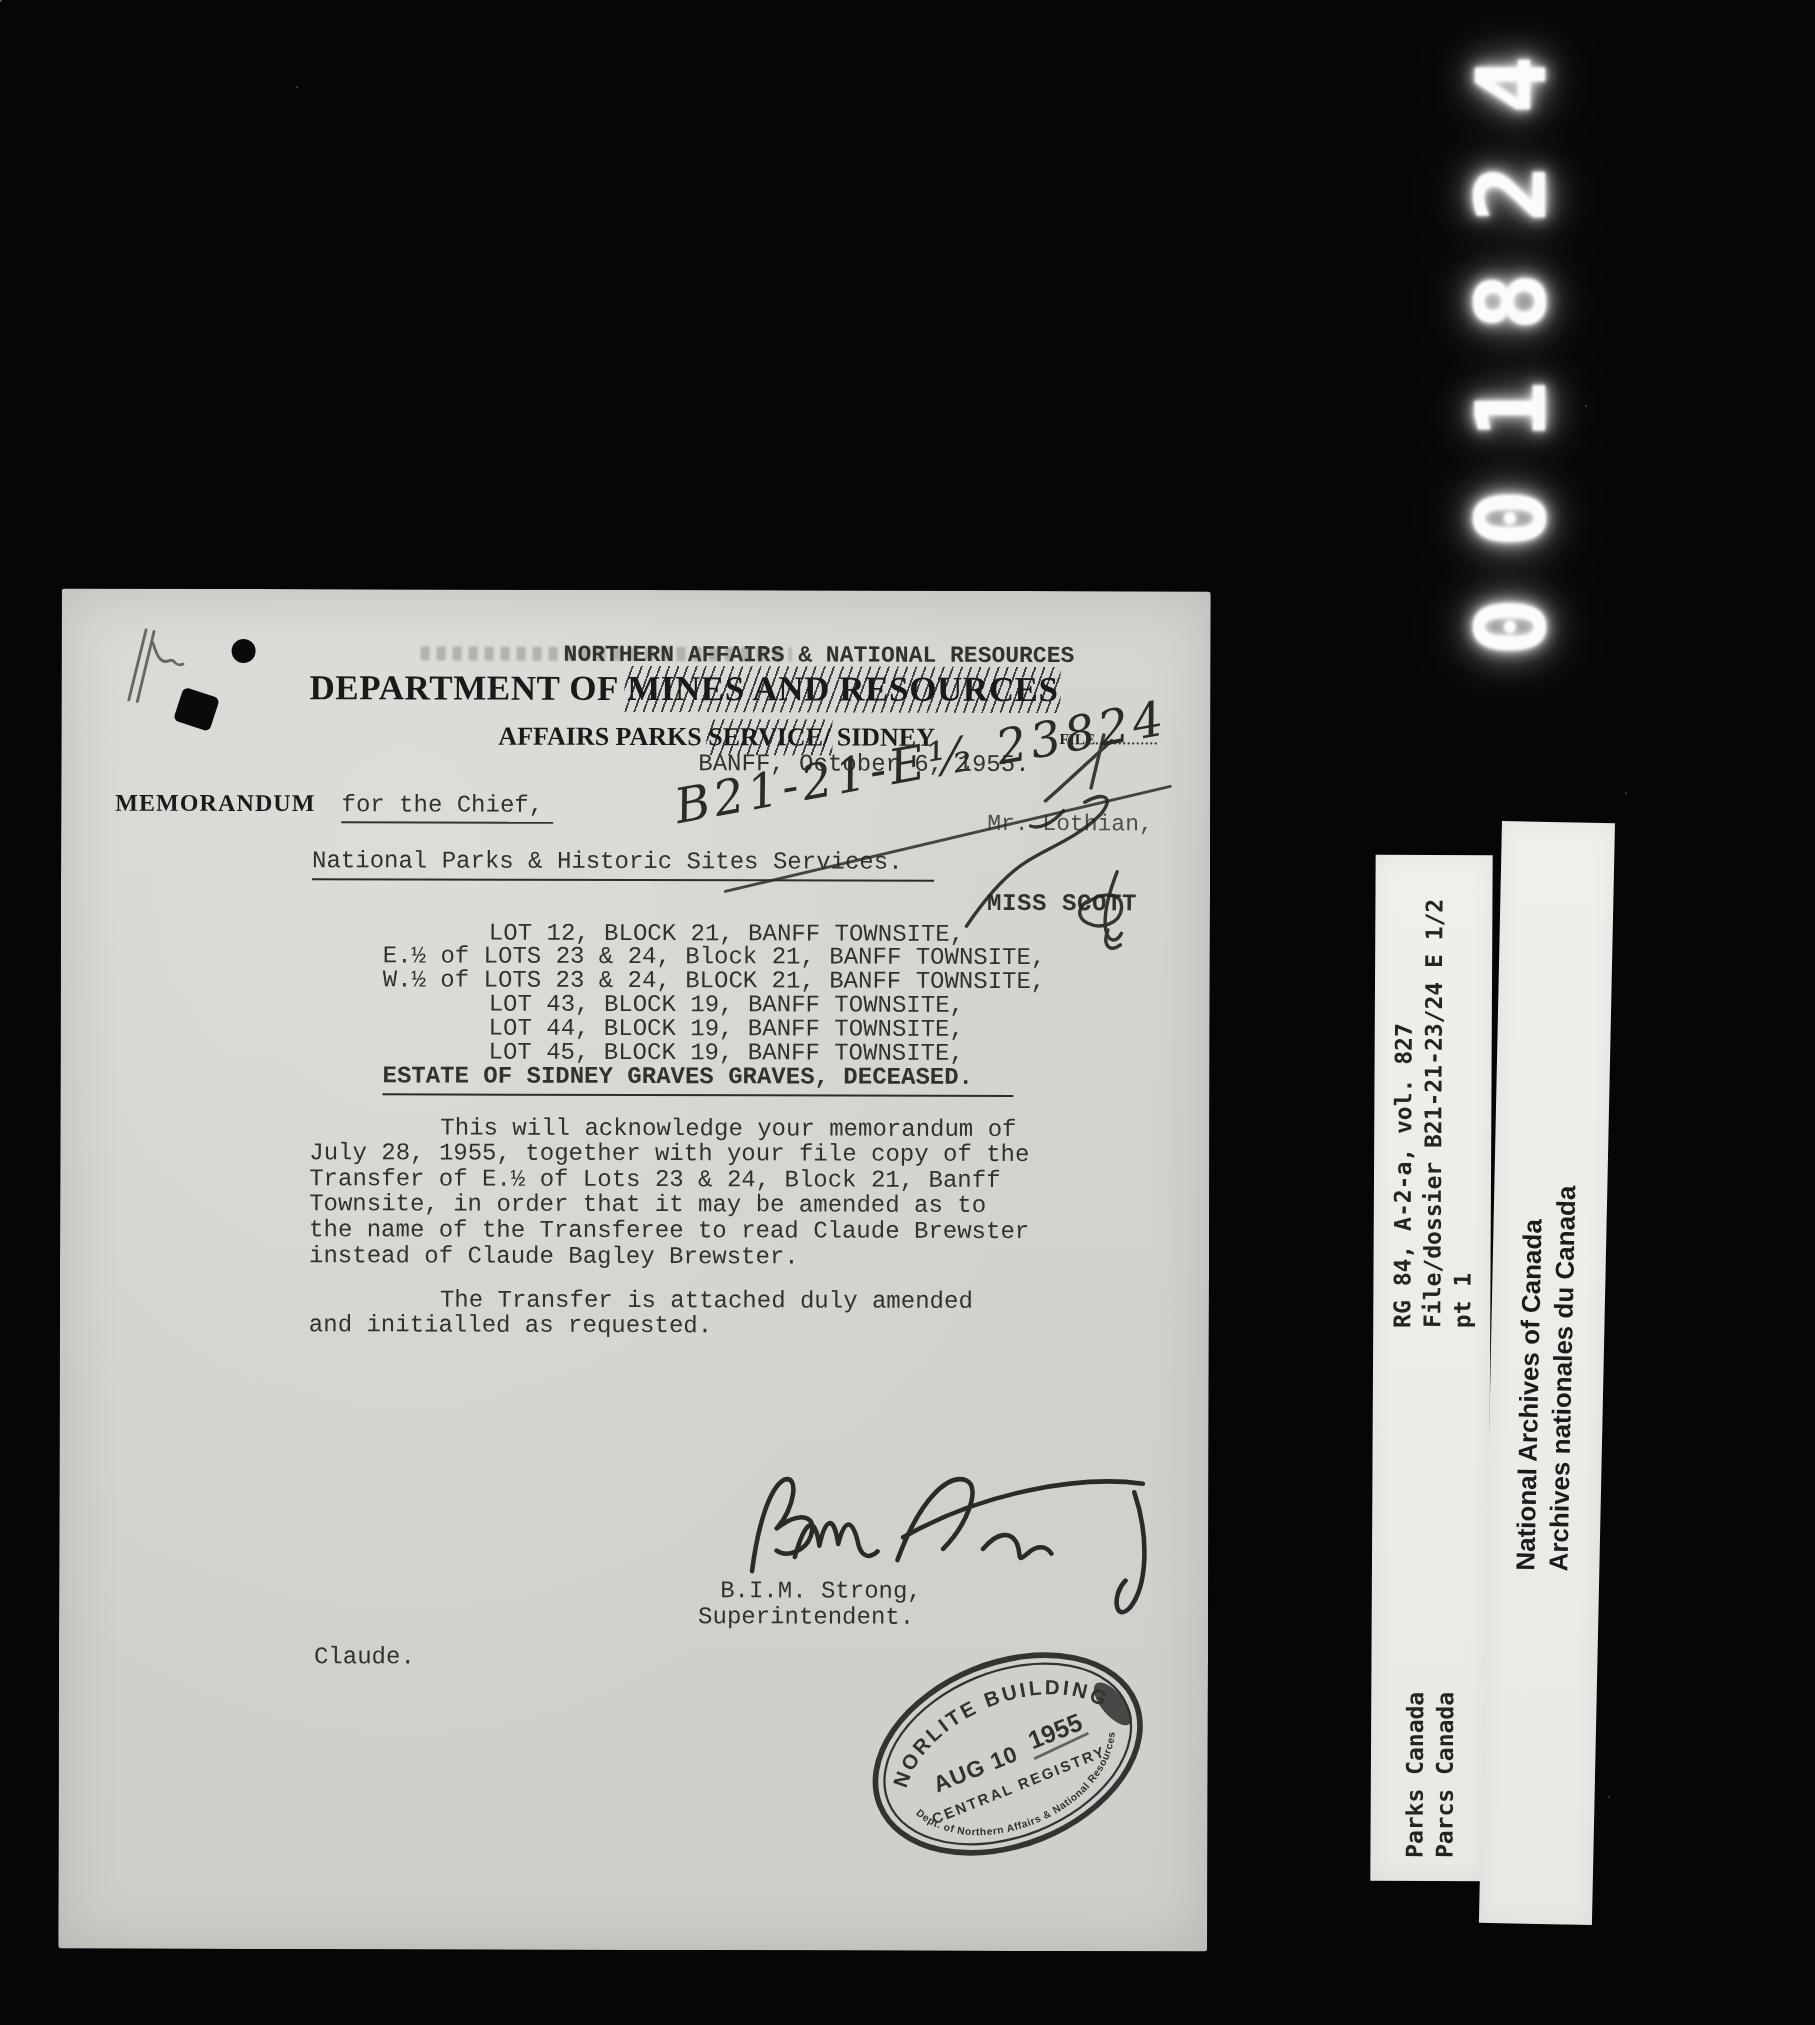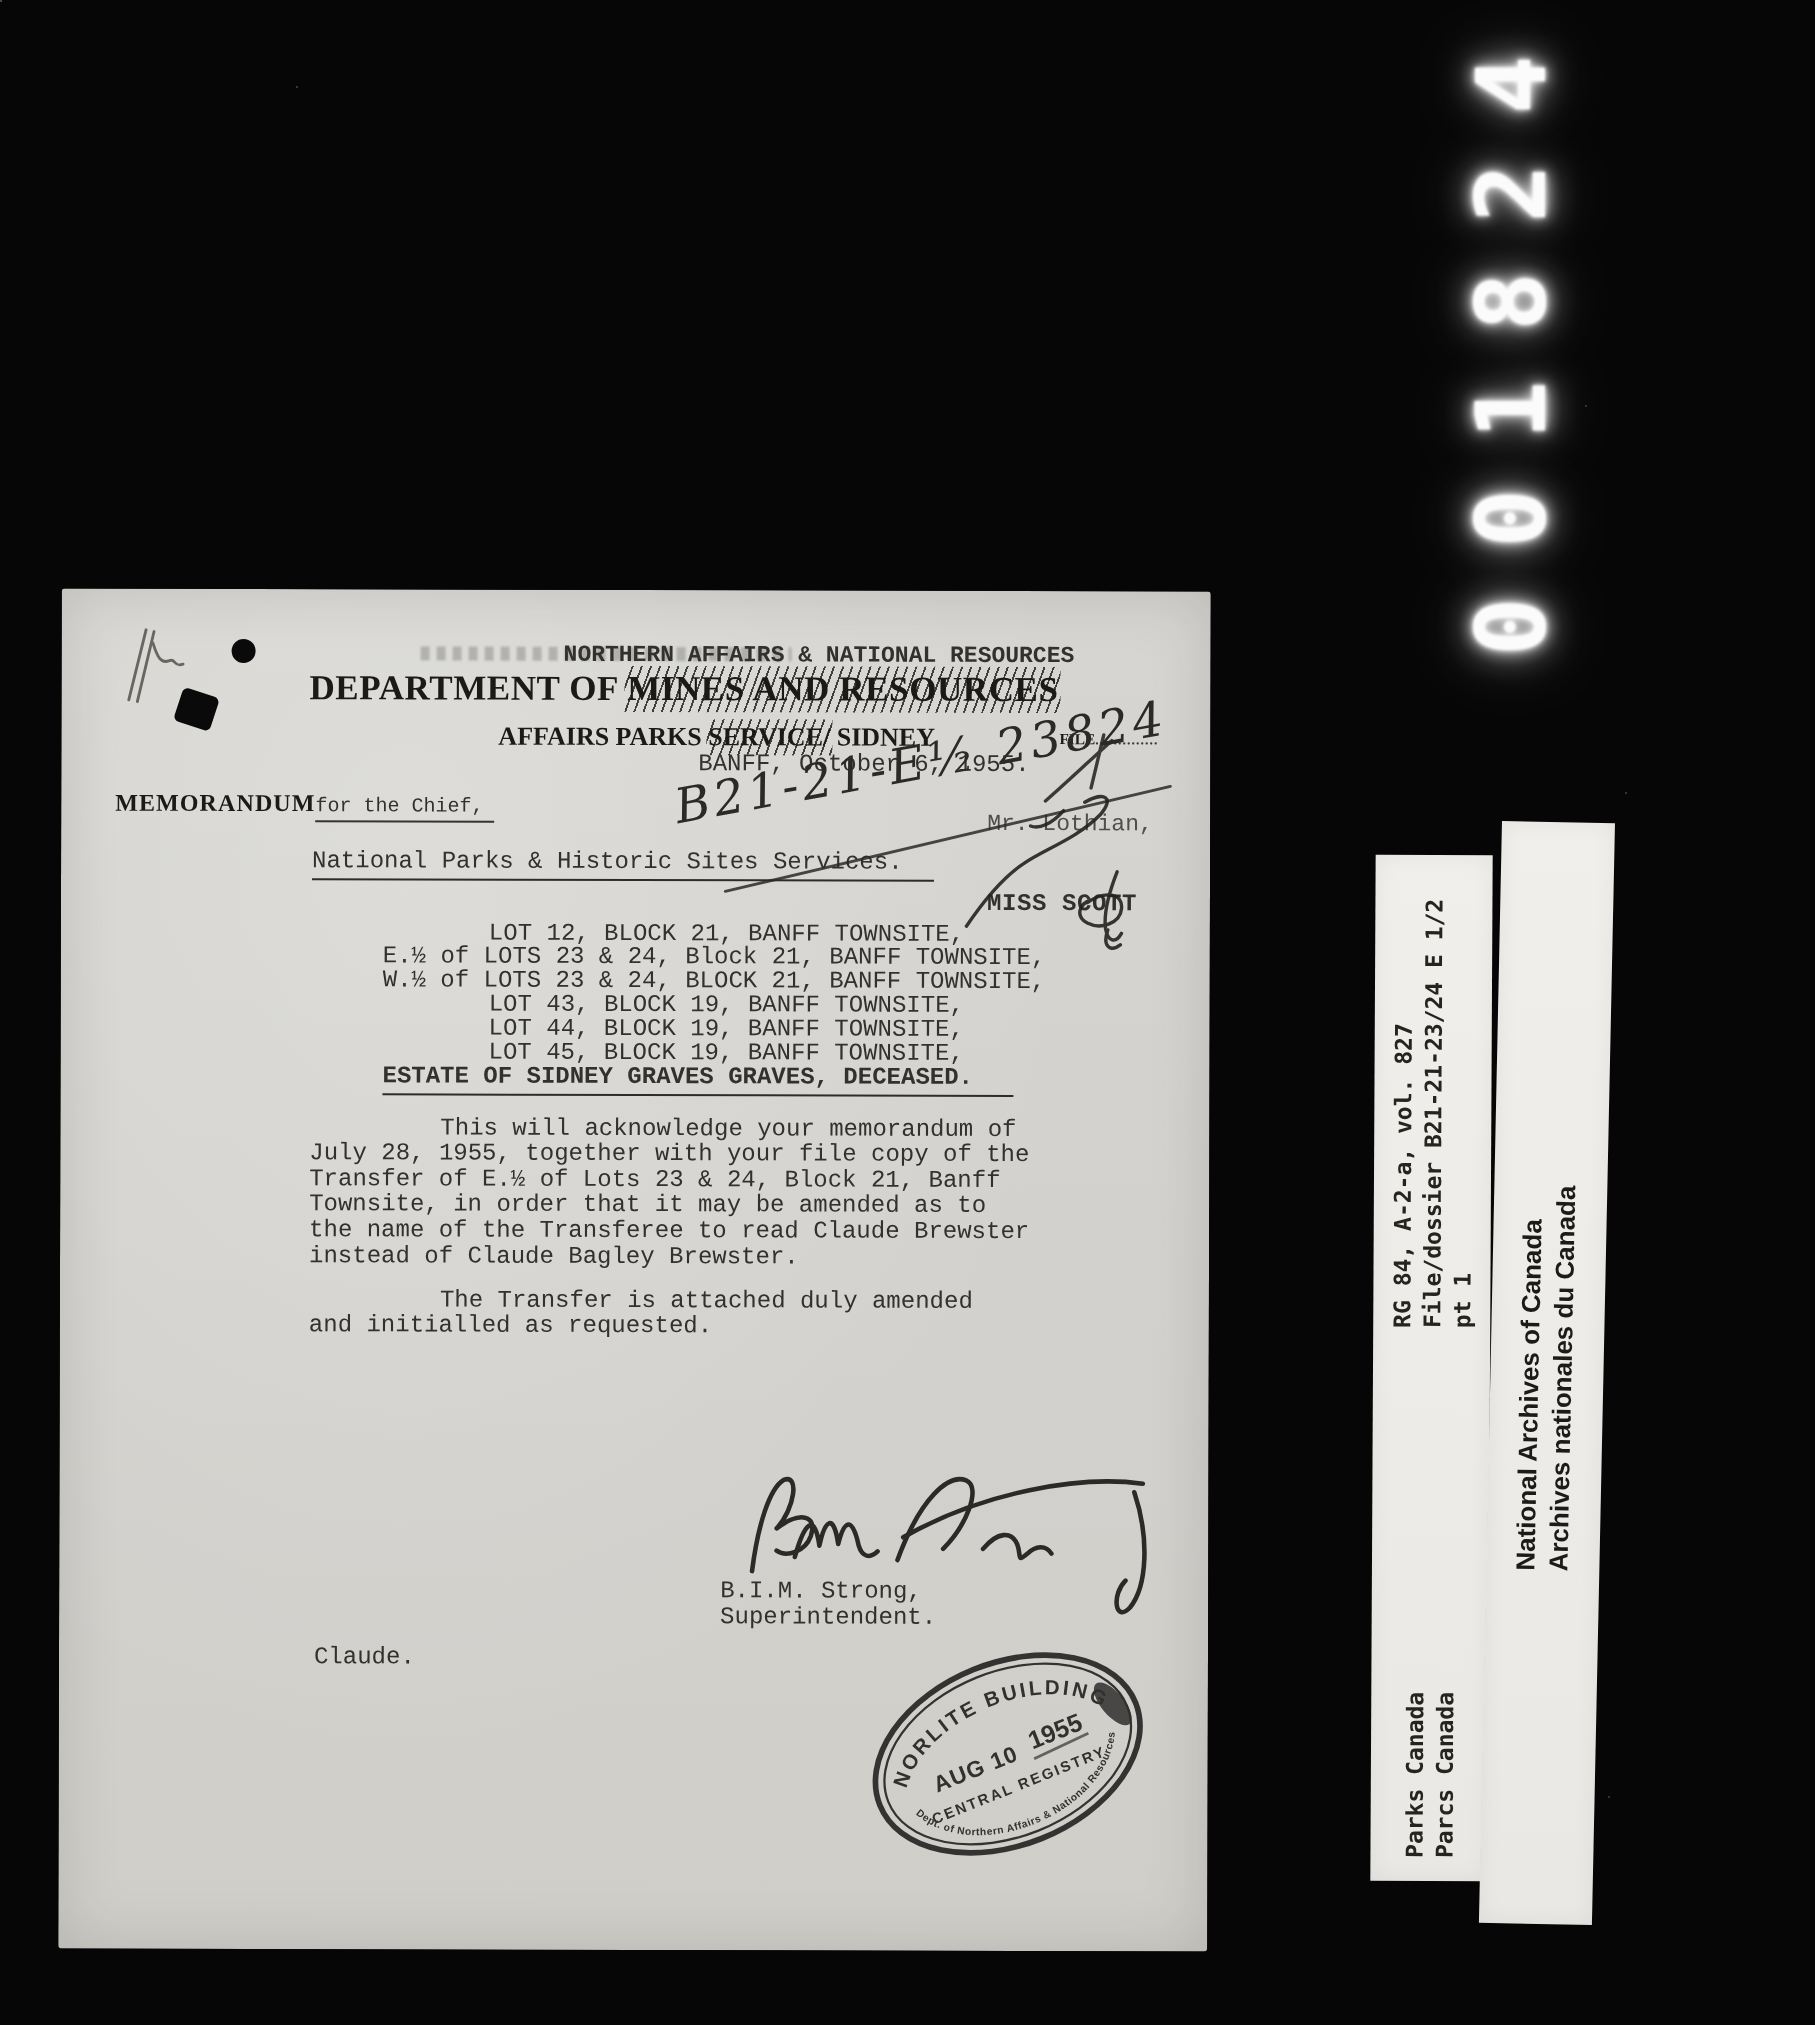--- a/index.html
+++ b/index.html
@@ -77,21 +77,21 @@
     <div class="print" style="left:437px;top:132px;font-size:26px;"><span>AFFAIRS PARKS </span><span class="struck">SERVICE/</span><span> SIDNEY</span></div>
 
     <div class="print" style="left:998px;top:139px;font-size:15.4px;"><span>FILE</span><span style="font-size:13.7px;letter-spacing:1.1px;color:#3a3834;">..............</span></div>
 
     <div class="tw" style="left:637px;top:160px;font-size:24px;">BANFF, October 6, 1955.</div>
 
     <div class="handnum">B21-21-E½ 23824</div>
 
     <div class="memo-row">
       <span class="print" style="position:static;font-size:24px;letter-spacing:1.1px;">MEMORANDUM</span>
-      <span class="tw u1" style="position:static;font-size:20px;padding-right:10.3px;">for the Chief,</span>
+      <span class="tw u1" style="position:static;margin-left:26px;font-size:24px;padding-right:10.3px;">for the Chief,</span>
     </div>
 
     <div class="tw crossed" style="left:926px;top:220px;font-size:23px;">Mr. Lothian,</div>
 
     <div class="tw u2" style="left:251px;top:258px;font-size:24px;padding-right:31px;">National Parks &amp; Historic Sites Services.</div>
 
     <div class="tw" style="left:926px;top:299px;font-size:24px;font-weight:bold;letter-spacing:0.6px;">MISS SCOTT</div>
 
     <div class="subject-line" style="left:428px;top:330px;">LOT 12, BLOCK 21, BANFF TOWNSITE,</div>
     <div class="subject-line" style="left:322px;top:353px;">E.½ of LOTS 23 &amp; 24, Block 21, BANFF TOWNSITE,</div>
@@ -105,21 +105,21 @@
     <div class="body-line" style="left:249px;top:550px;">July 28, 1955, together with your file copy of the</div>
     <div class="body-line" style="left:249px;top:576px;">Transfer of E.½ of Lots 23 &amp; 24, Block 21, Banff</div>
     <div class="body-line" style="left:249px;top:601px;">Townsite, in order that it may be amended as to</div>
     <div class="body-line" style="left:249px;top:627px;">the name of the Transferee to read Claude Brewster</div>
     <div class="body-line" style="left:249px;top:653px;">instead of Claude Bagley Brewster.</div>
 
     <div class="body-line" style="left:380px;top:697px;">The Transfer is attached duly amended</div>
     <div class="body-line" style="left:249px;top:722px;">and initialled as requested.</div>
 
     <div class="tw" style="left:661px;top:987px;font-size:24px;">B.I.M. Strong,</div>
-    <div class="tw" style="left:661px;top:1013px;font-size:24px;">Superintendent.</div>
+    <div class="tw" style="left:639px;top:1013px;font-size:24px;">Superintendent.</div>
 
     <div class="tw" style="left:255px;top:1054px;font-size:24px;">Claude.</div>
 
     <svg class="overlay-svg" viewBox="0 0 2015 2385">
       <g fill="none" stroke-linecap="round" stroke-linejoin="round">
 
         <g stroke="#55534e" stroke-width="5" opacity=".85">
           <path d="M 118 195 L 148 72"></path>
           <path d="M 133 198 L 162 75"></path>
           <path d="M 160 95 C 168 120 174 132 189 126 C 200 121 196 138 213 132"></path>

